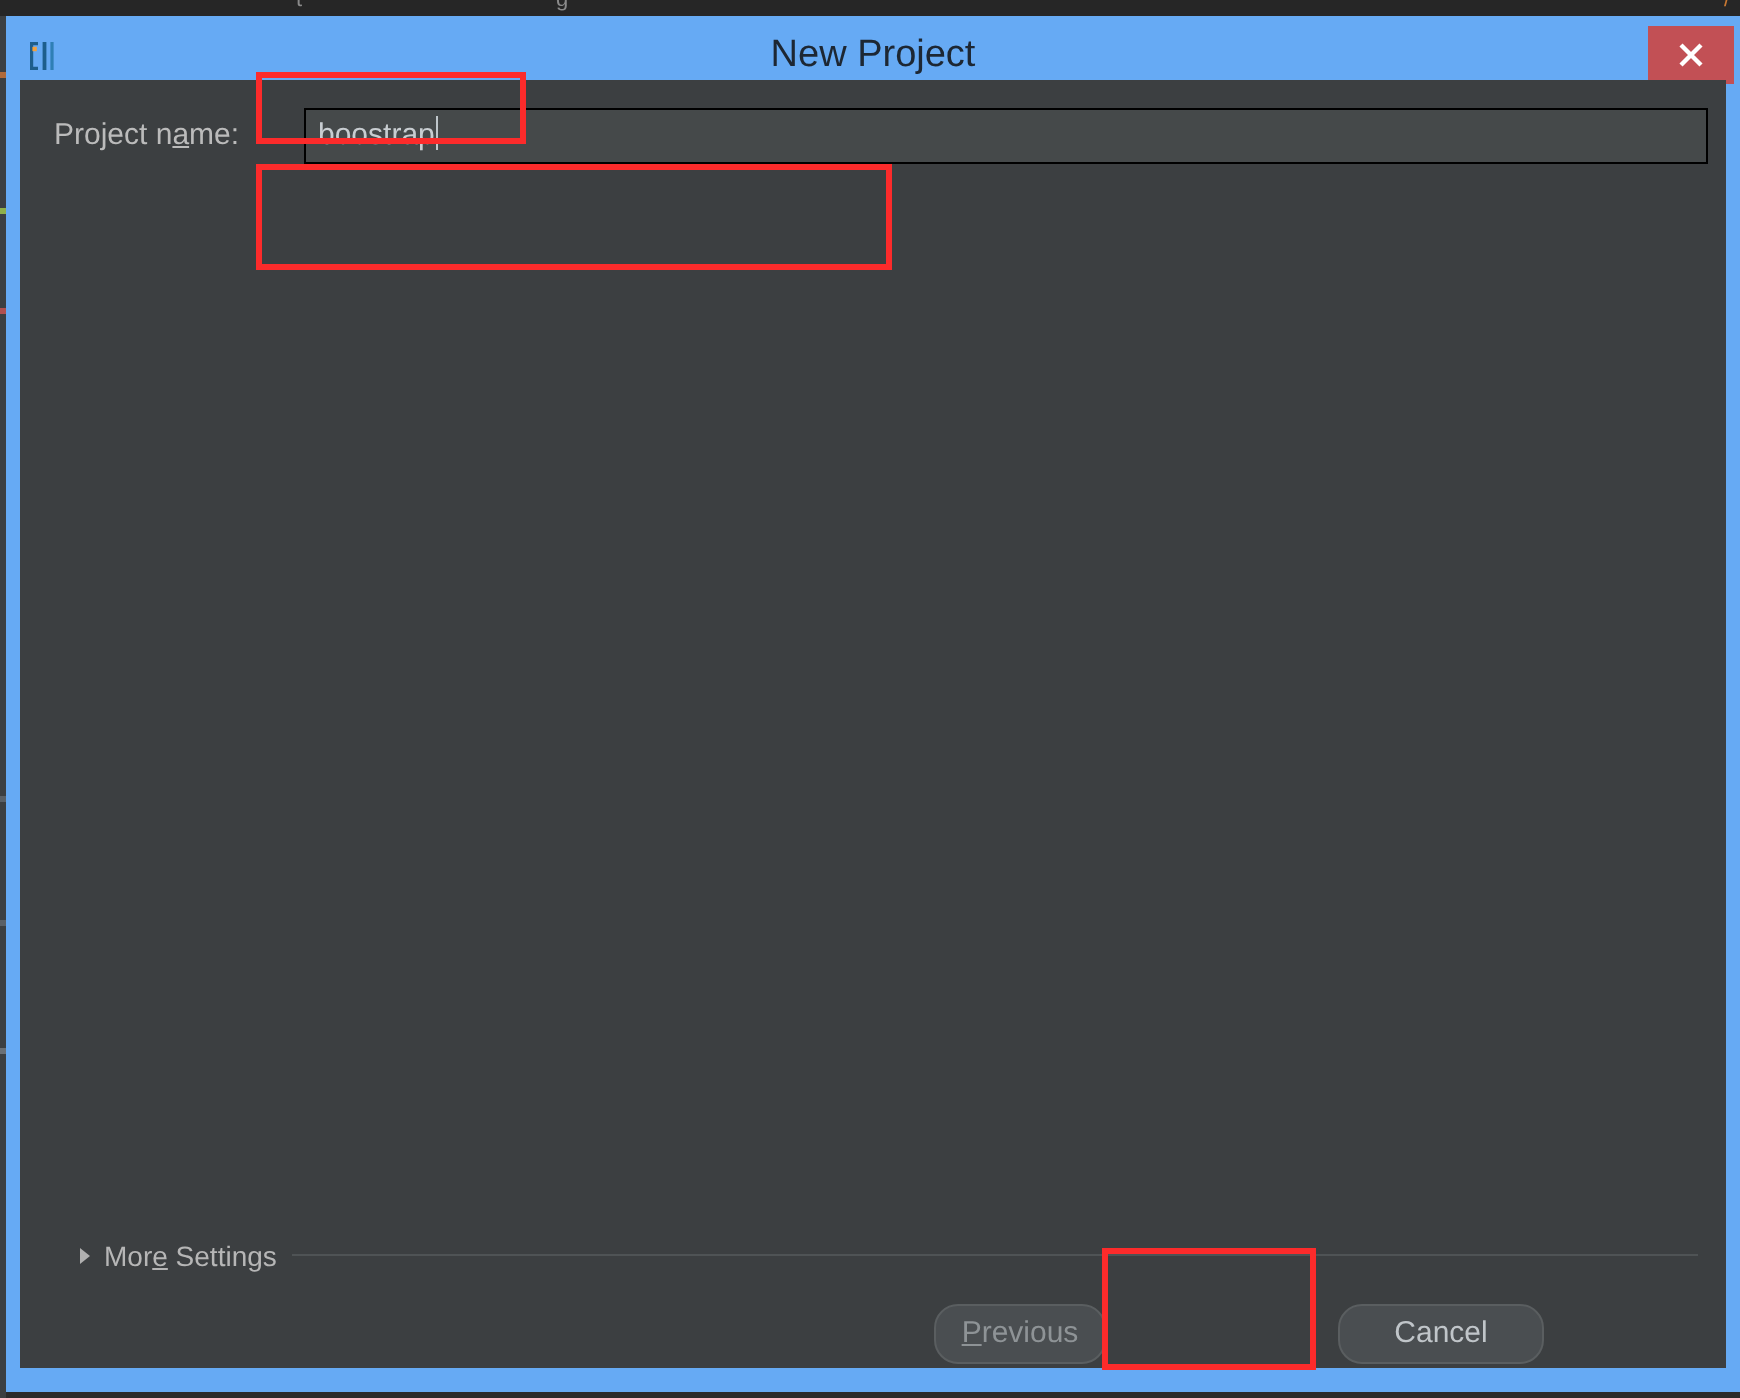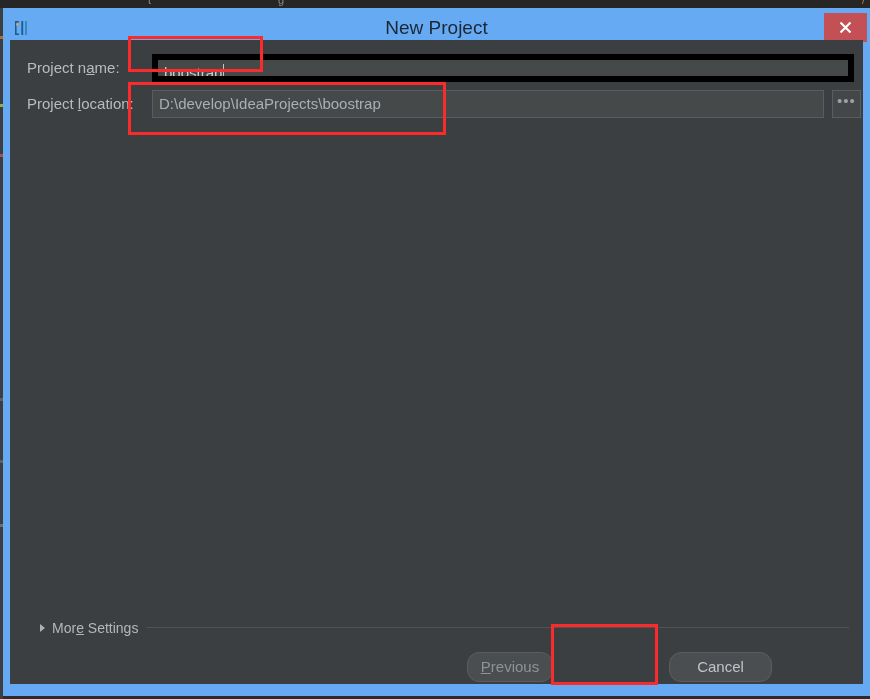--- a/index.html
+++ b/index.html
@@ -138,21 +138,21 @@
     color: #a9b0b5;
     font-family: "Liberation Sans", sans-serif;
     line-height: 26px;
     padding-left: 6px;
     white-space: nowrap;
     overflow: hidden;
   }
   #field-name {
     left: 142px;
     width: 702px;
-    border: 6px solid #000000;
+    border: 1px solid #000000;
     background: #45494a;
     color: #c8cdd1;
   }
   #field-name .caret {
     display: inline-block;
     width: 1px;
     height: 17px;
     background: #bfc6cb;
     vertical-align: -3px;
     margin-left: 1px;
@@ -297,27 +297,20 @@
     </div>
   </div>
 
   <div id="content">
 
     <div class="form-row" id="row-name">
       <div class="field-label" id="label-name"><span>Project n</span><span class="mnemonic">a</span><span>me:</span></div>
       <div class="text-field" id="field-name"><span>boostrap</span><span class="caret"></span></div>
     </div>
 
-    <div class="form-row" id="row-loc">
-      <div class="field-label" id="label-loc"><span>Project </span><span class="mnemonic">l</span><span>ocation:</span></div>
-      <div class="text-field" id="field-loc"><span>D:\develop\IdeaProjects\boostrap</span></div>
-      <div id="browse-button">
-          <span class="dots">•••</span>
-        </div>
-    </div>
 
     <div id="more-settings">
       <span class="tri"></span>
       <span class="ms-label"><span>Mor</span><span class="mnemonic">e</span><span> Settings</span></span>
     </div>
     <div id="more-sep"></div>
 
     <div id="button-bar">
       <div class="dlg-button" id="btn-previous"><span></span><span class="mnemonic">P</span><span>revious</span></div>
       <div class="dlg-button" id="btn-cancel">Cancel</div>

